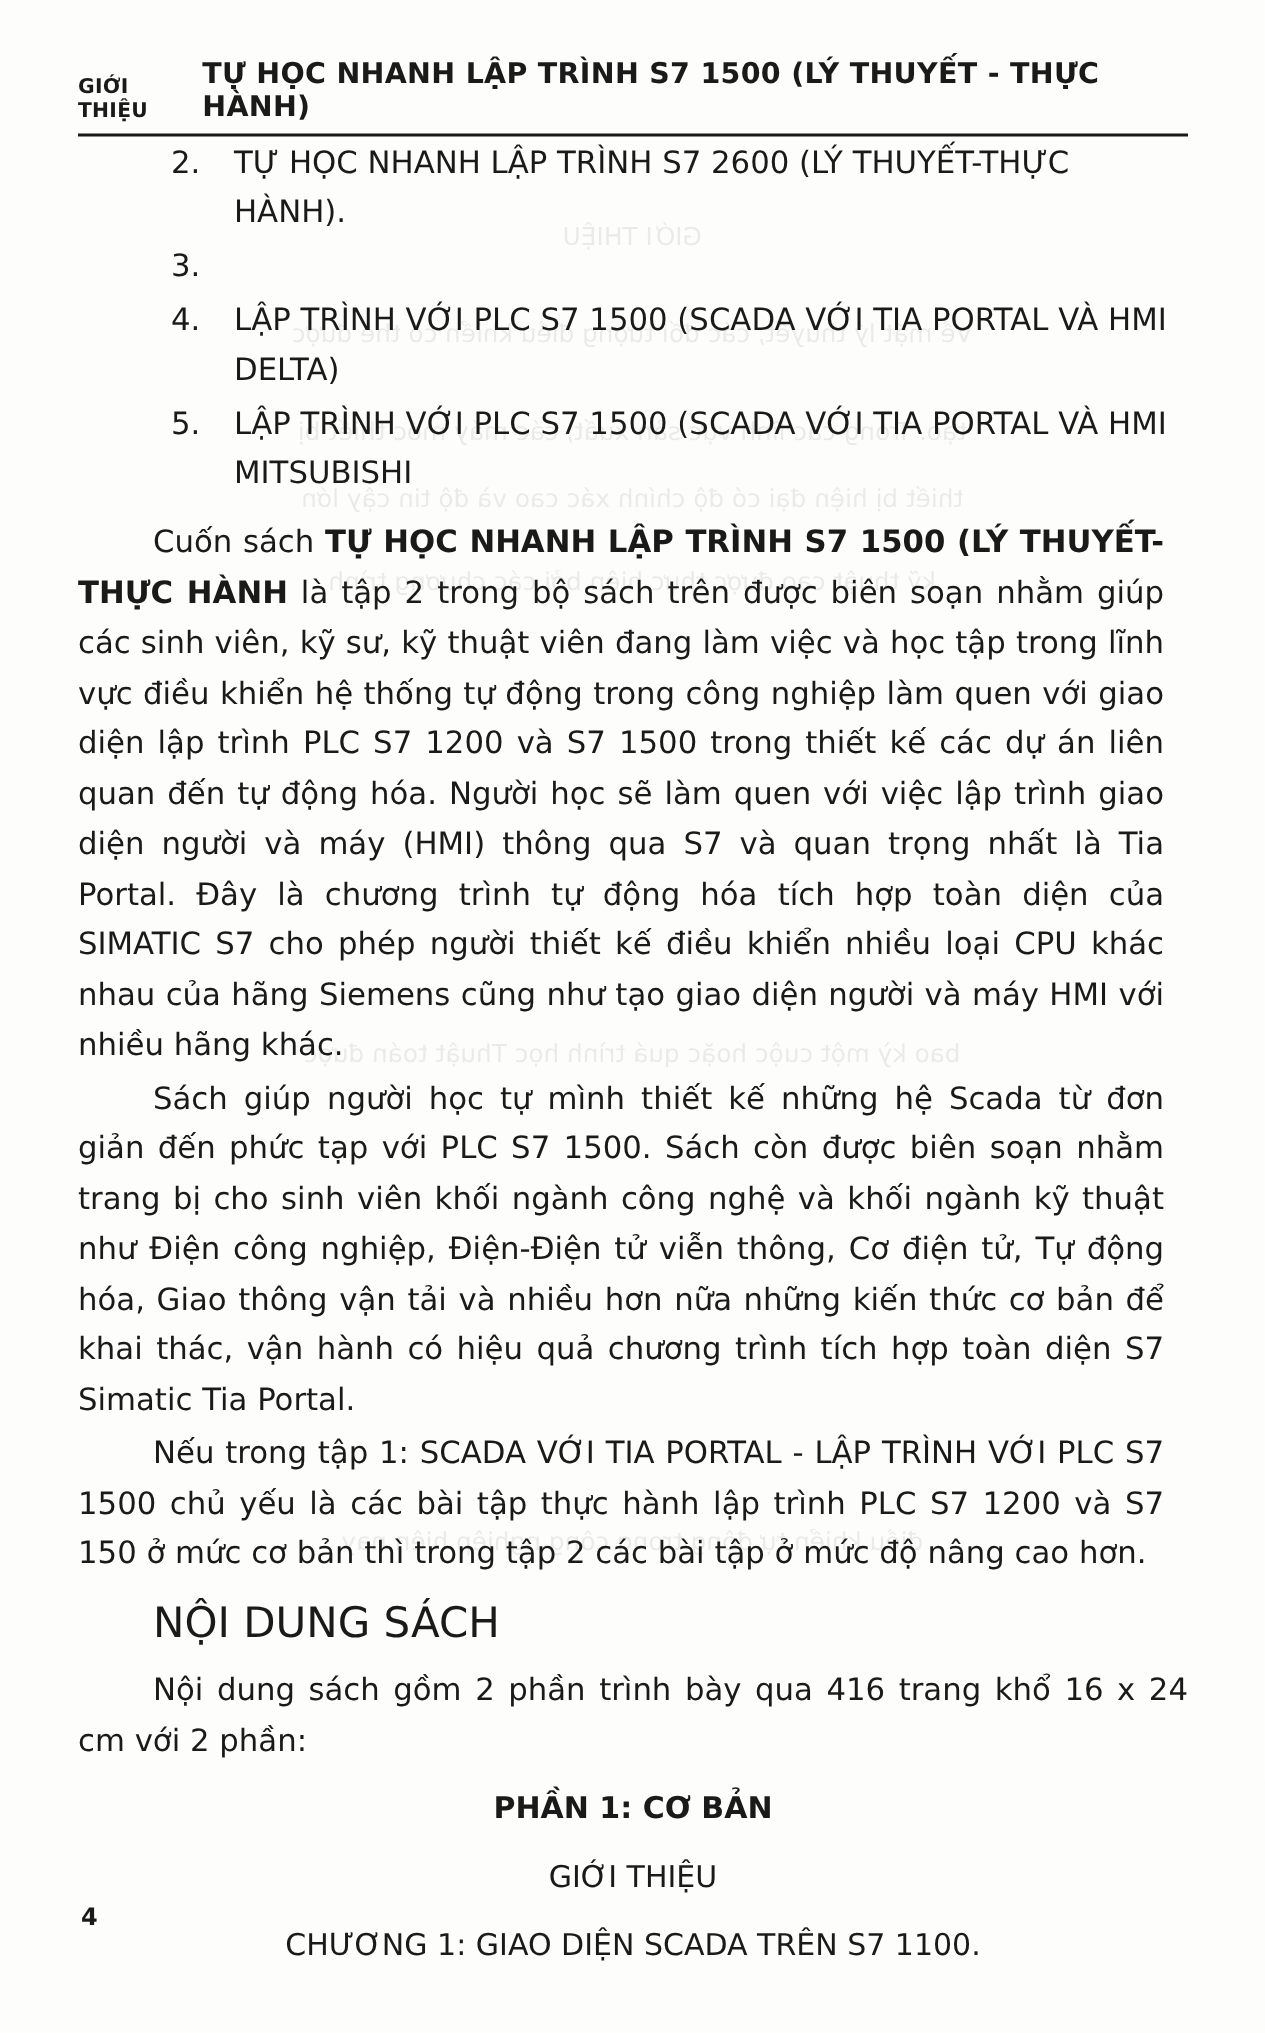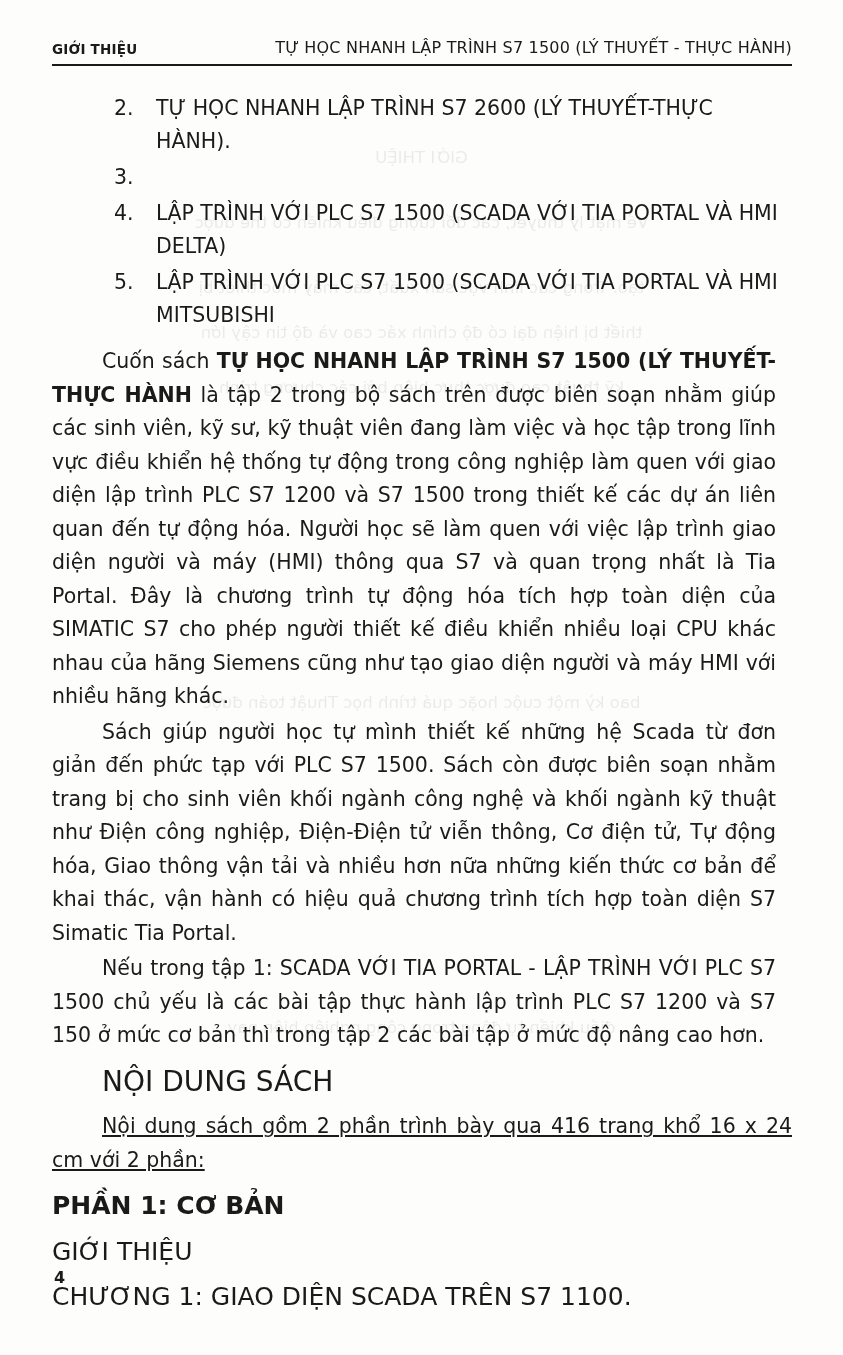--- a/index.html
+++ b/index.html
@@ -57,22 +57,22 @@
     align-items: flex-end;
     padding-bottom: 7px;
     border-bottom: 2.5px solid #1a1a1a;
   }
   .header-left {
     font-weight: bold;
     font-size: 13.5px;
     letter-spacing: 0.2px;
   }
   .header-right {
-    font-weight: normal;
-    font-size: 16px;
+    font-weight: bold;
+    font-size: 19px;
     letter-spacing: 0.2px;
   }
 
   .content {
     position: absolute;
     left: 52px;
     top: 92px;
     width: 740px;
   }
 
@@ -117,27 +117,27 @@
     font-weight: normal;
     margin: 12px 0 12px 50px;
   }
 
   p.plain {
     font-size: 20.5px;
     line-height: 33.5px;
     margin: 10px 0 0 0;
     text-align: justify;
     text-indent: 50px;
-    text-decoration: underline;
   }
   p.noindent {
-    font-size: 25px;
+    font-size: 20px;
     line-height: 33.5px;
     margin: 12px 0 0 0;
     text-indent: 0;
+    text-align: center;
   }
   p.noindent.bold {
     font-weight: bold;
   }
 
   .page-number {
     position: absolute;
     left: 54px;
     top: 1268px;
     font-size: 16px;

